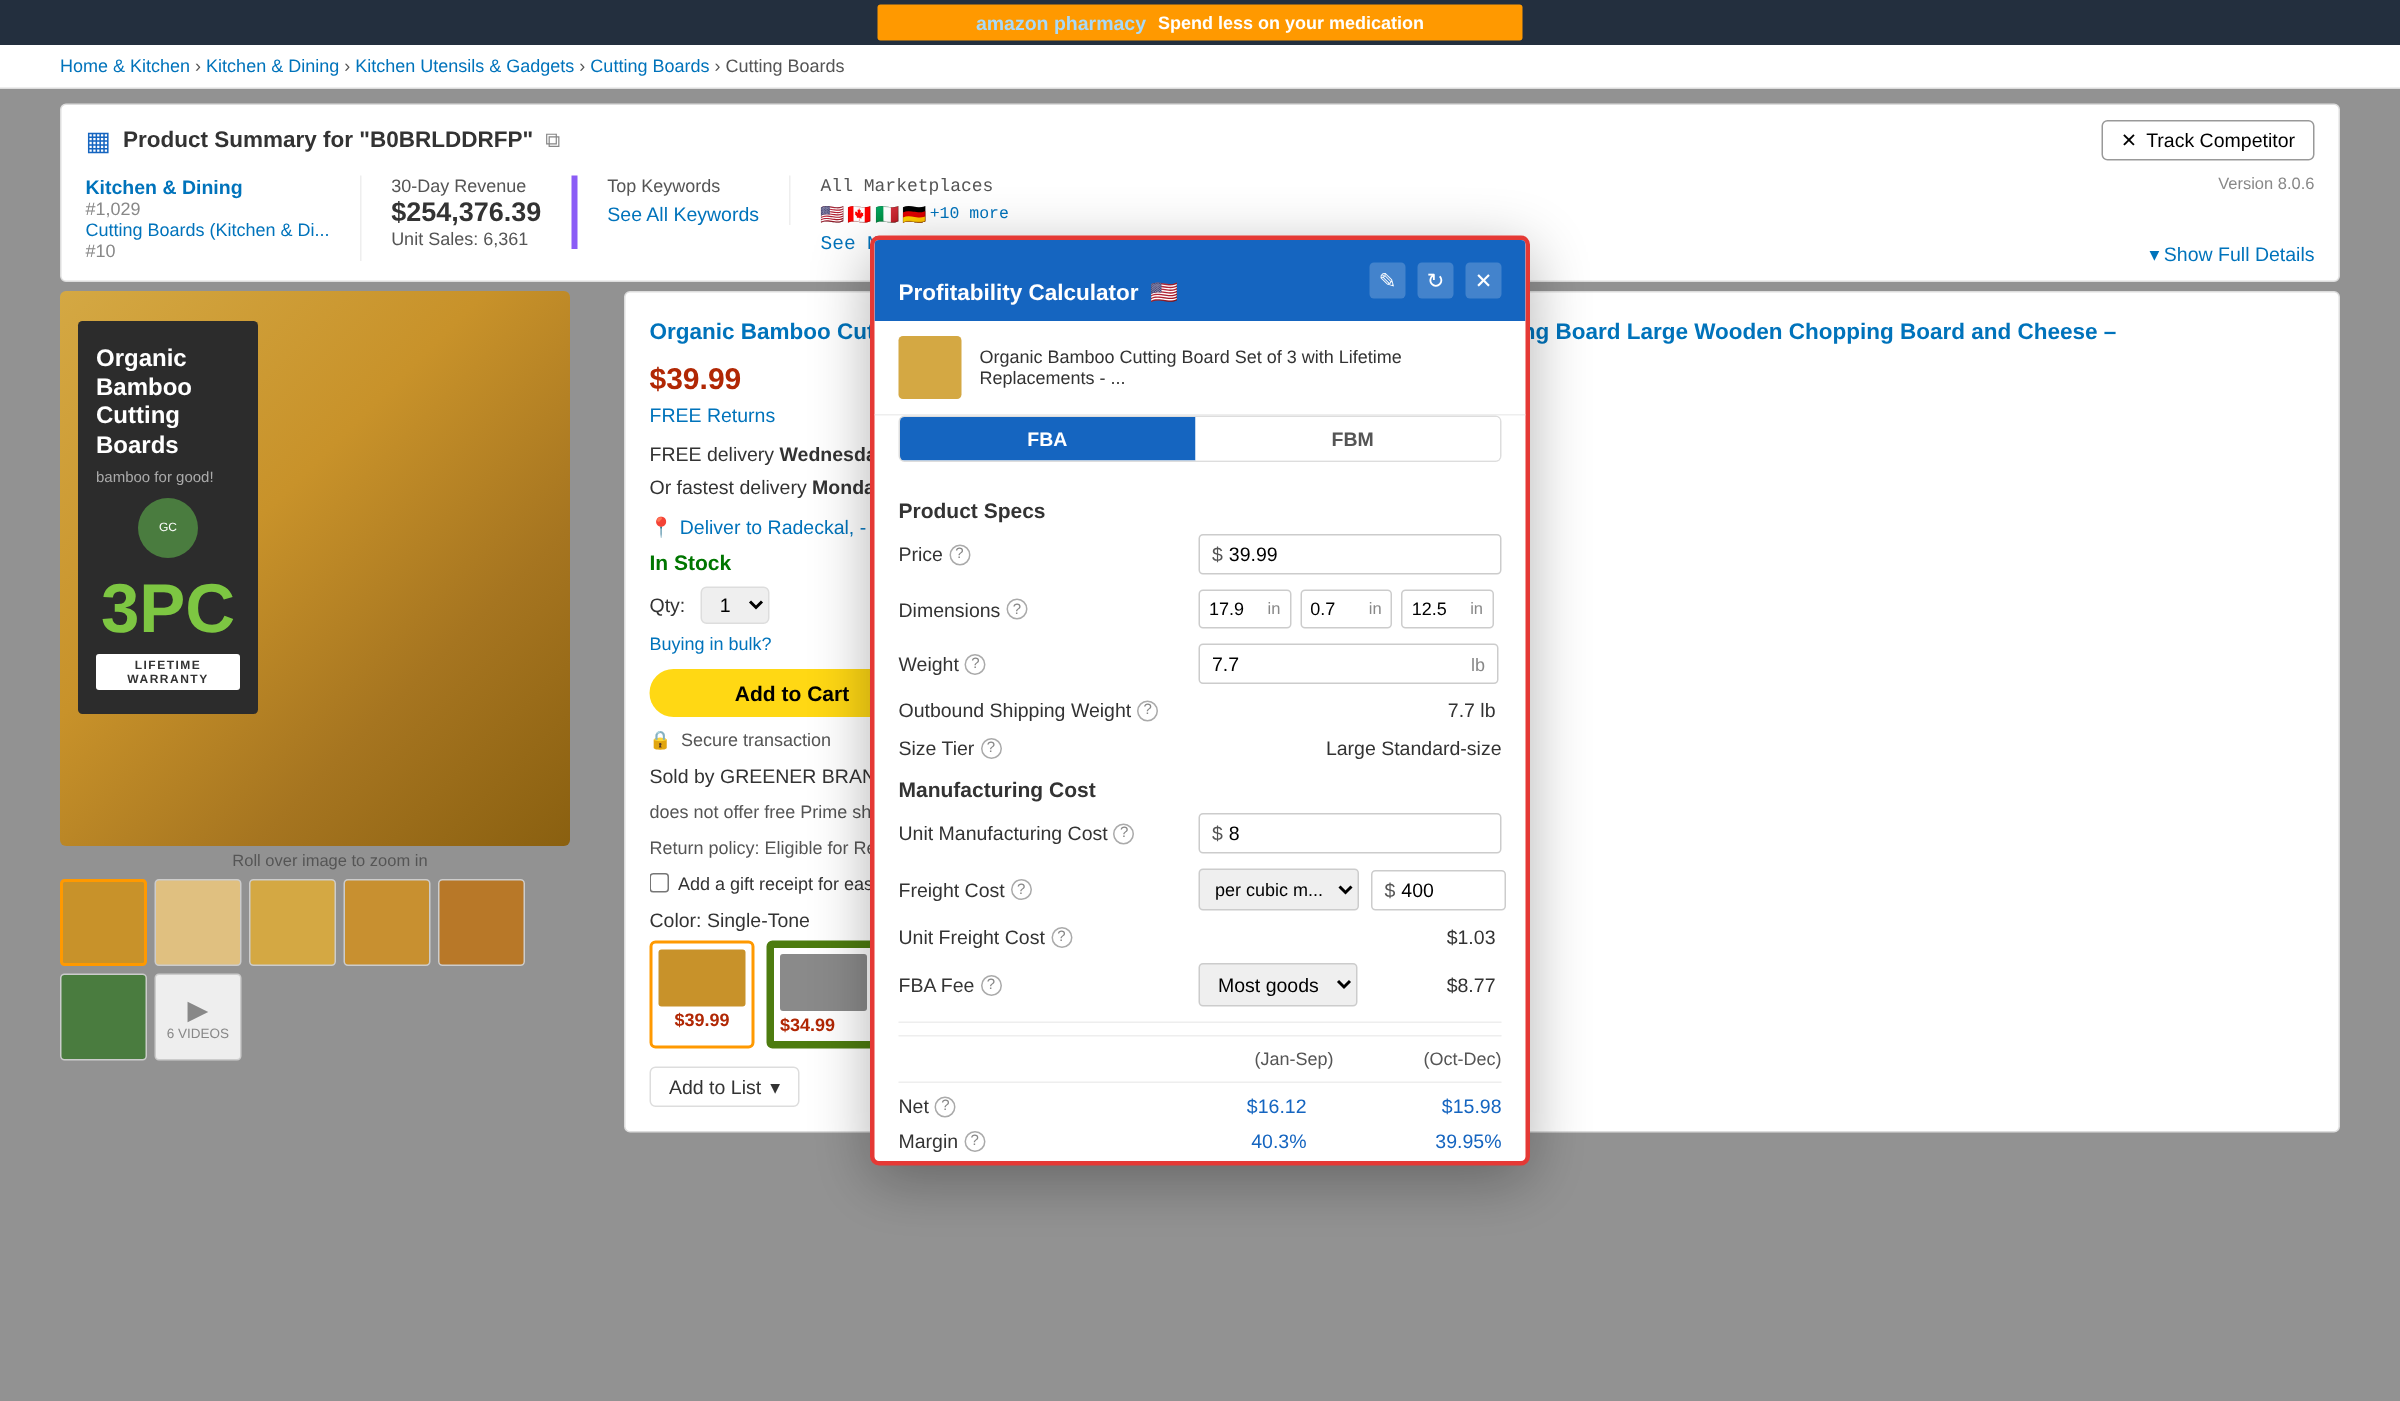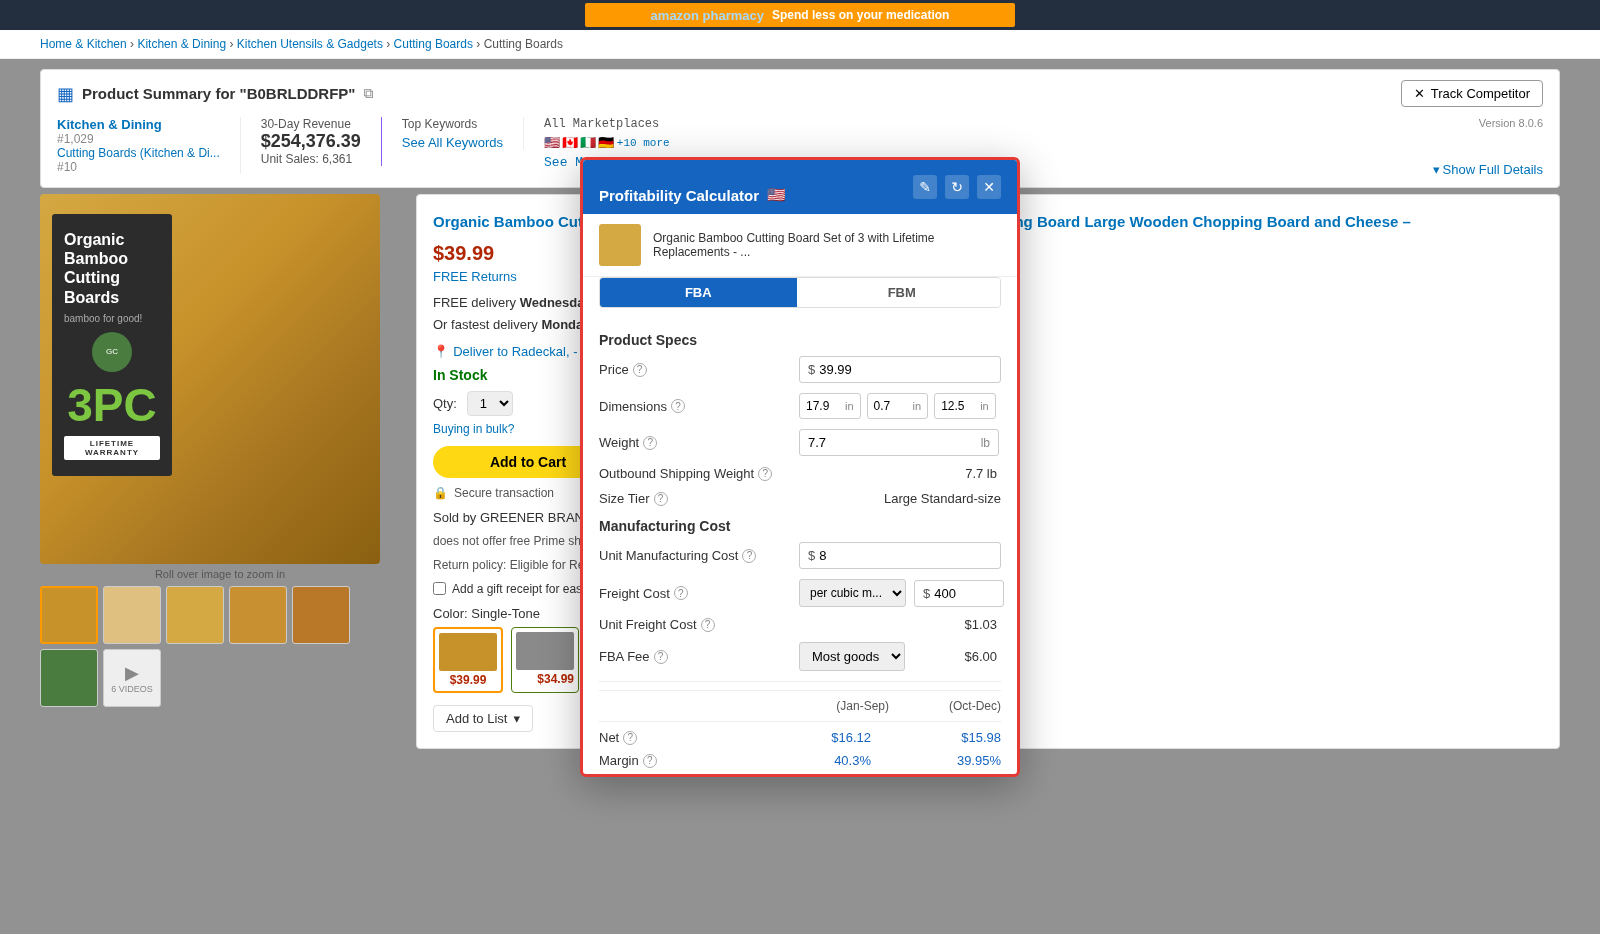--- a/index.html
+++ b/index.html
@@ -94,21 +94,21 @@
           <span>Track Competitor</span>
         </button>
       </div>
       <div style="display:flex;gap:20px;align-items:flex-start;">
         <div style="padding-right:20px;border-right:1px solid #eee;">
           <div style="color:#0073bb;font-size:13px;font-weight:bold;">Kitchen &amp; Dining</div>
           <div style="color:#888;font-size:12px;">#1,029</div>
           <div style="color:#0073bb;font-size:12px;">Cutting Boards (Kitchen &amp; Di...</div>
           <div style="color:#888;font-size:12px;">#10</div>
         </div>
-        <div style="padding-right:20px;border-right:1px solid #8b5cf6;">
+        <div style="padding-right:20px;border-right:4px solid #8b5cf6;">
           <div style="font-size:12px;color:#555;">30-Day Revenue</div>
           <div style="font-size:18px;font-weight:bold;color:#333;">$254,376.39</div>
           <div style="font-size:12px;color:#555;">
             <span>Unit Sales:</span>
             <span>6,361</span>
           </div>
         </div>
         <div style="padding-right:20px;border-right:1px solid #eee;">
           <div style="font-size:12px;color:#555;">Top Keywords</div>
           <div style="color:#0073bb;font-size:13px;cursor:pointer;margin-top:4px;">See All Keywords</div>
@@ -202,21 +202,21 @@
           <span>Add a gift receipt for easy returns</span>
         </div>
 
         <div style="margin-bottom:12px;">
           <div style="font-size:13px;margin-bottom:6px;">Color: Single-Tone</div>
           <div style="display:flex;gap:8px;">
             <div style="border:2px solid #ff9900;border-radius:4px;padding:4px;cursor:pointer;text-align:center;">
               <div style="width:58px;height:38px;background:#c8922a;border-radius:2px;margin-bottom:2px;"></div>
               <div style="font-size:12px;font-weight:bold;color:#b12704;">$39.99</div>
             </div>
-            <div style="border:1px solid #4d7c0f;border-radius:4px;padding:4px;cursor:pointer;text-align:right;">
+            <div style="border:5px solid #4d7c0f;border-radius:4px;padding:4px;cursor:pointer;text-align:left;">
               <div style="width:58px;height:38px;background:#8a8a8a;border-radius:2px;margin-bottom:2px;"></div>
               <div style="font-size:12px;font-weight:bold;color:#b12704;">$34.99</div>
             </div>
           </div>
         </div>
 
         <div style="background:white;border:1px solid #ddd;border-radius:4px;padding:5px 12px;font-size:13px;cursor:pointer;display:inline-flex;align-items:center;gap:6px;">
           <span>Add to List</span>
           <span>▾</span>
         </div>
@@ -350,21 +350,21 @@
 
       <div class="form-row">
         <div class="form-label">
           <span>FBA Fee</span>
           <span class="help-icon">?</span>
         </div>
         <div style="display:flex;align-items:center;gap:10px;flex:1;">
           <select class="fba-select">
             <option>Most goods</option>
           </select>
-          <div class="readonly-value">$6.00</div>
+          <div class="readonly-value">$8.77</div>
         </div>
       </div>
 
       <hr class="divider">
 
       <div class="results-header">
         <div class="results-period">(Jan-Sep)</div>
         <div class="results-period">(Oct-Dec)</div>
       </div>
 

